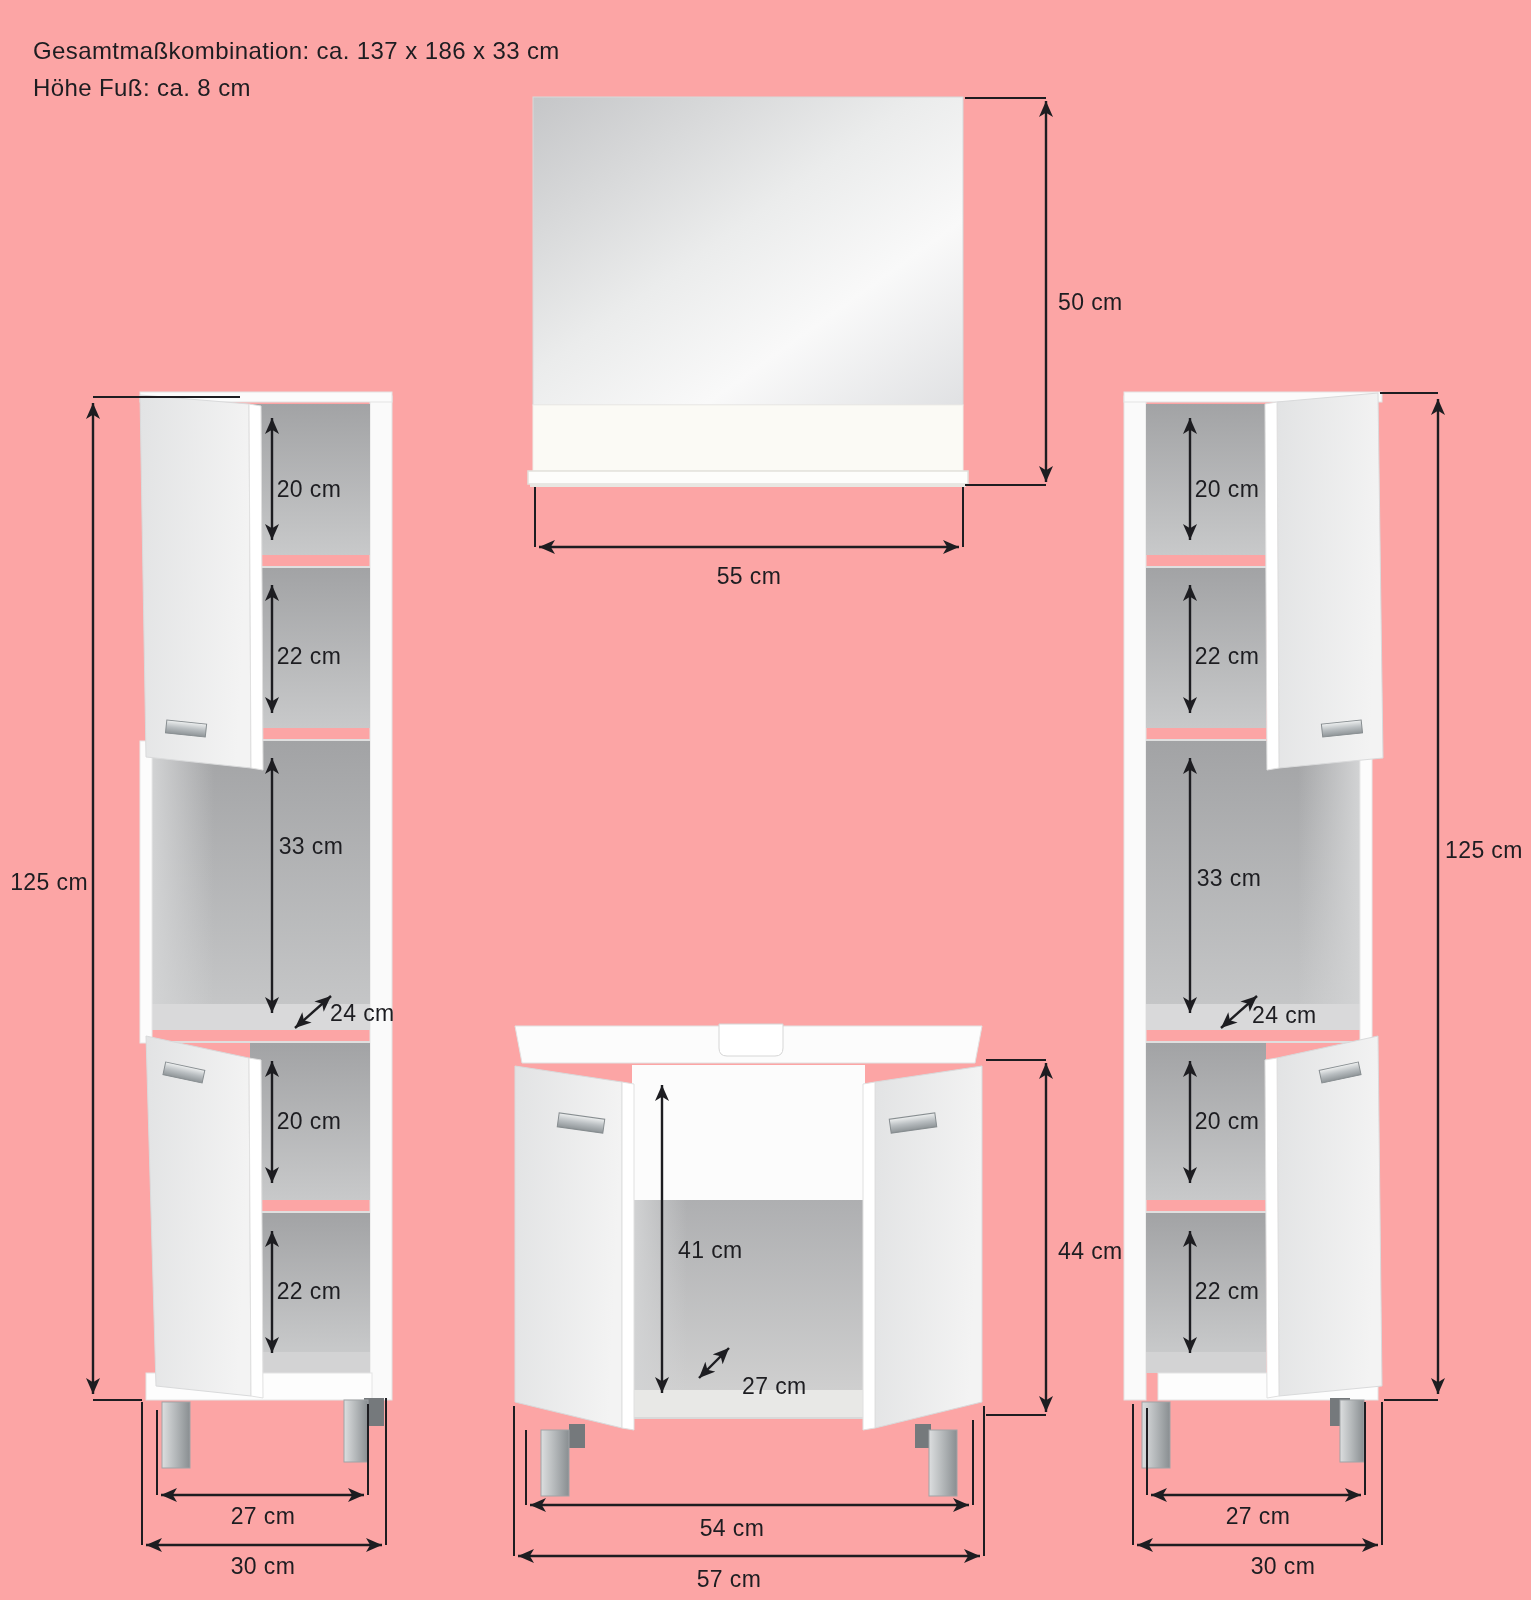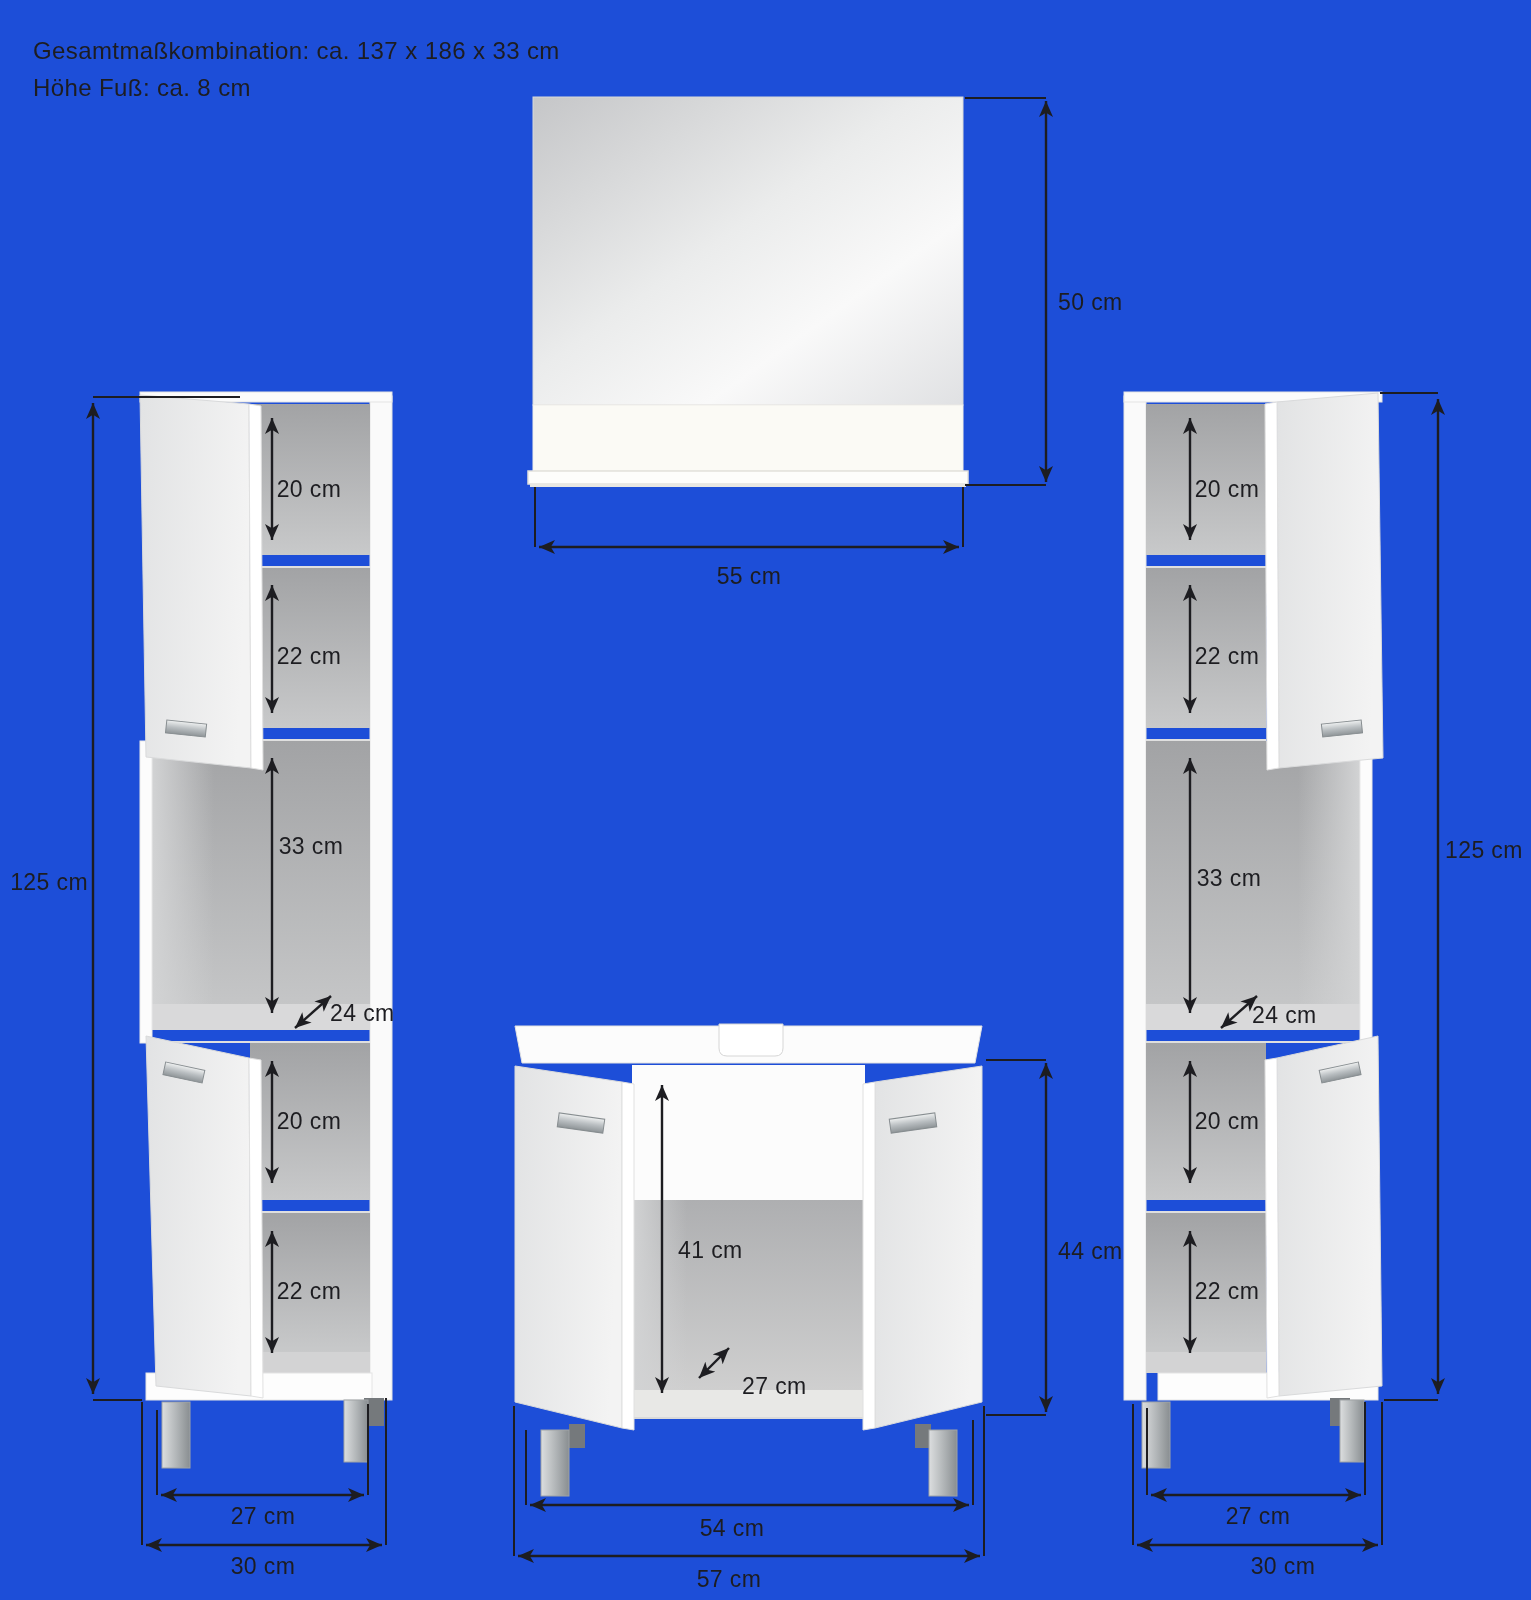--- a/index.html
+++ b/index.html
@@ -1,16 +1,16 @@
 <!DOCTYPE html>
 <html><head>
 <meta charset="utf-8">
 <style>
   html,body{margin:0;padding:0;background:#ffffff;}
-  #canvas{position:relative;width:1531px;height:1600px;background:#1d4ed8;overflow:hidden;
+  #canvas{position:relative;width:1531px;height:1600px;background:#fca5a5;overflow:hidden;
           font-family:"Liberation Sans", sans-serif;}
   svg text{font-family:"Liberation Sans", sans-serif; fill:#1d1d21; letter-spacing:0.4px;}
   .dimlabel{font-size:23px;}
   .titletext{font-size:24px;}
   .dimline{stroke:#1d1d21;stroke-width:2.4;fill:none;}
   .extline{stroke:#1d1d21;stroke-width:2;fill:none;}
 </style>
 </head>
 <body>
 

